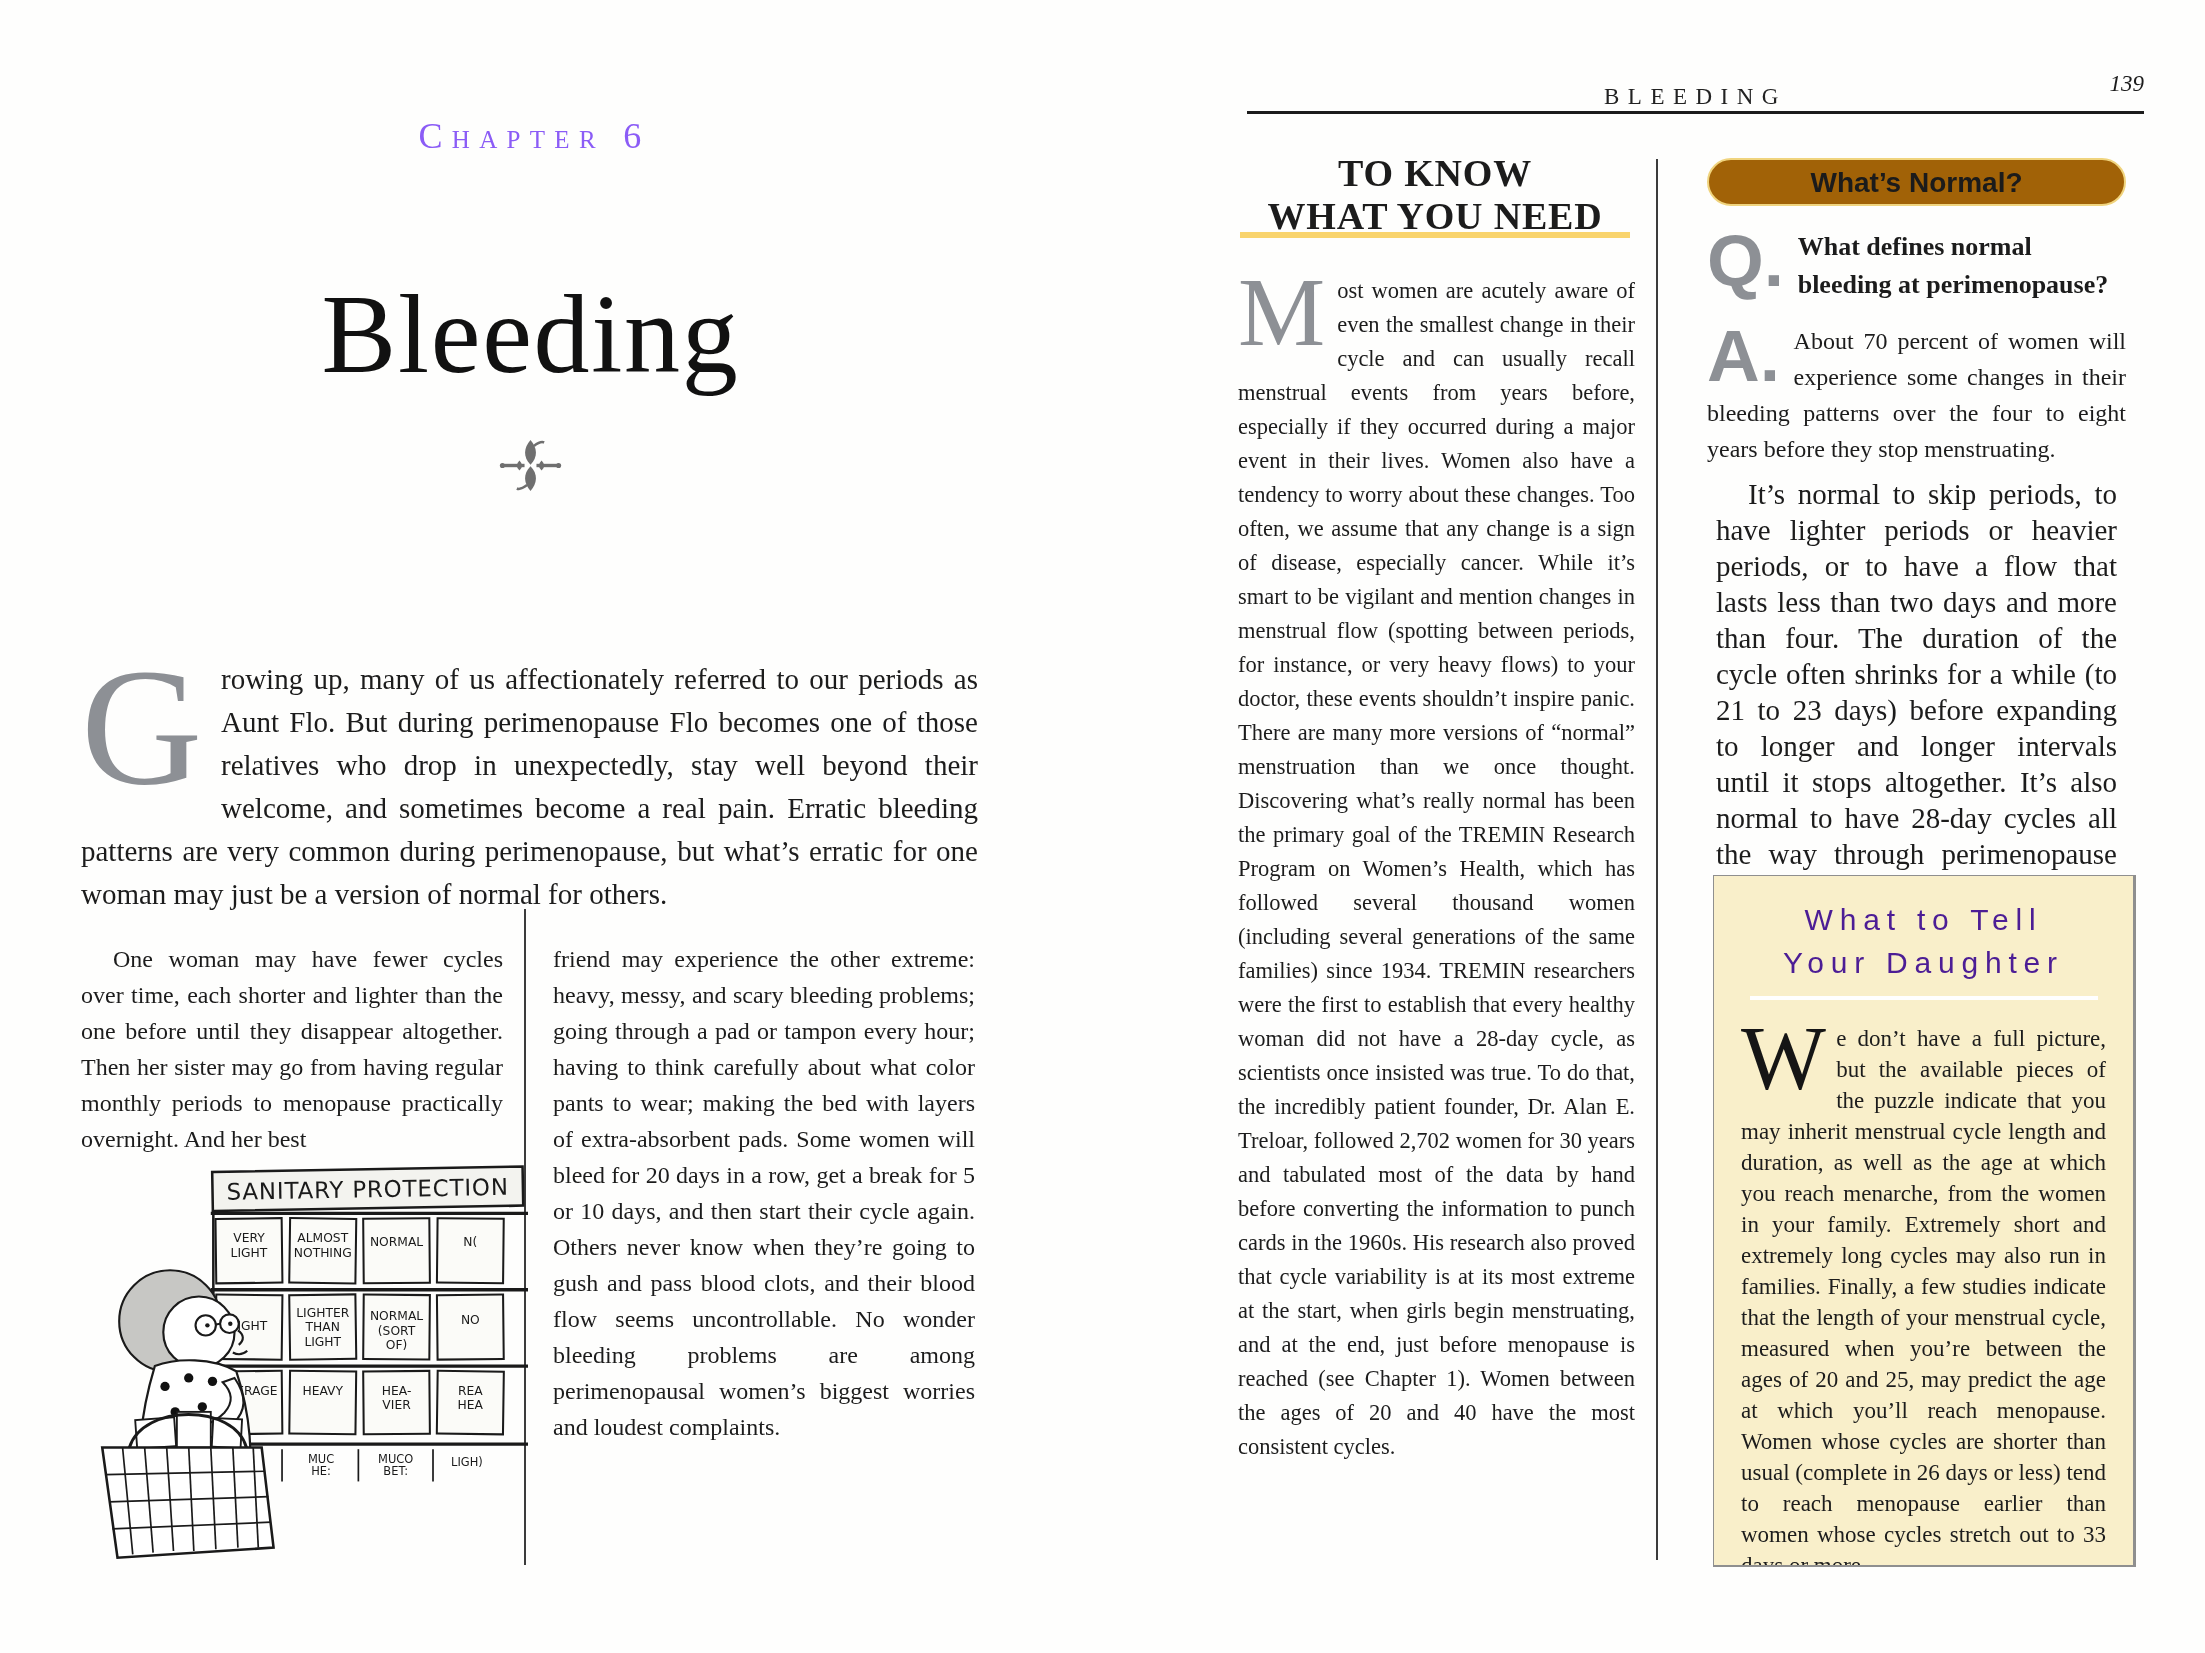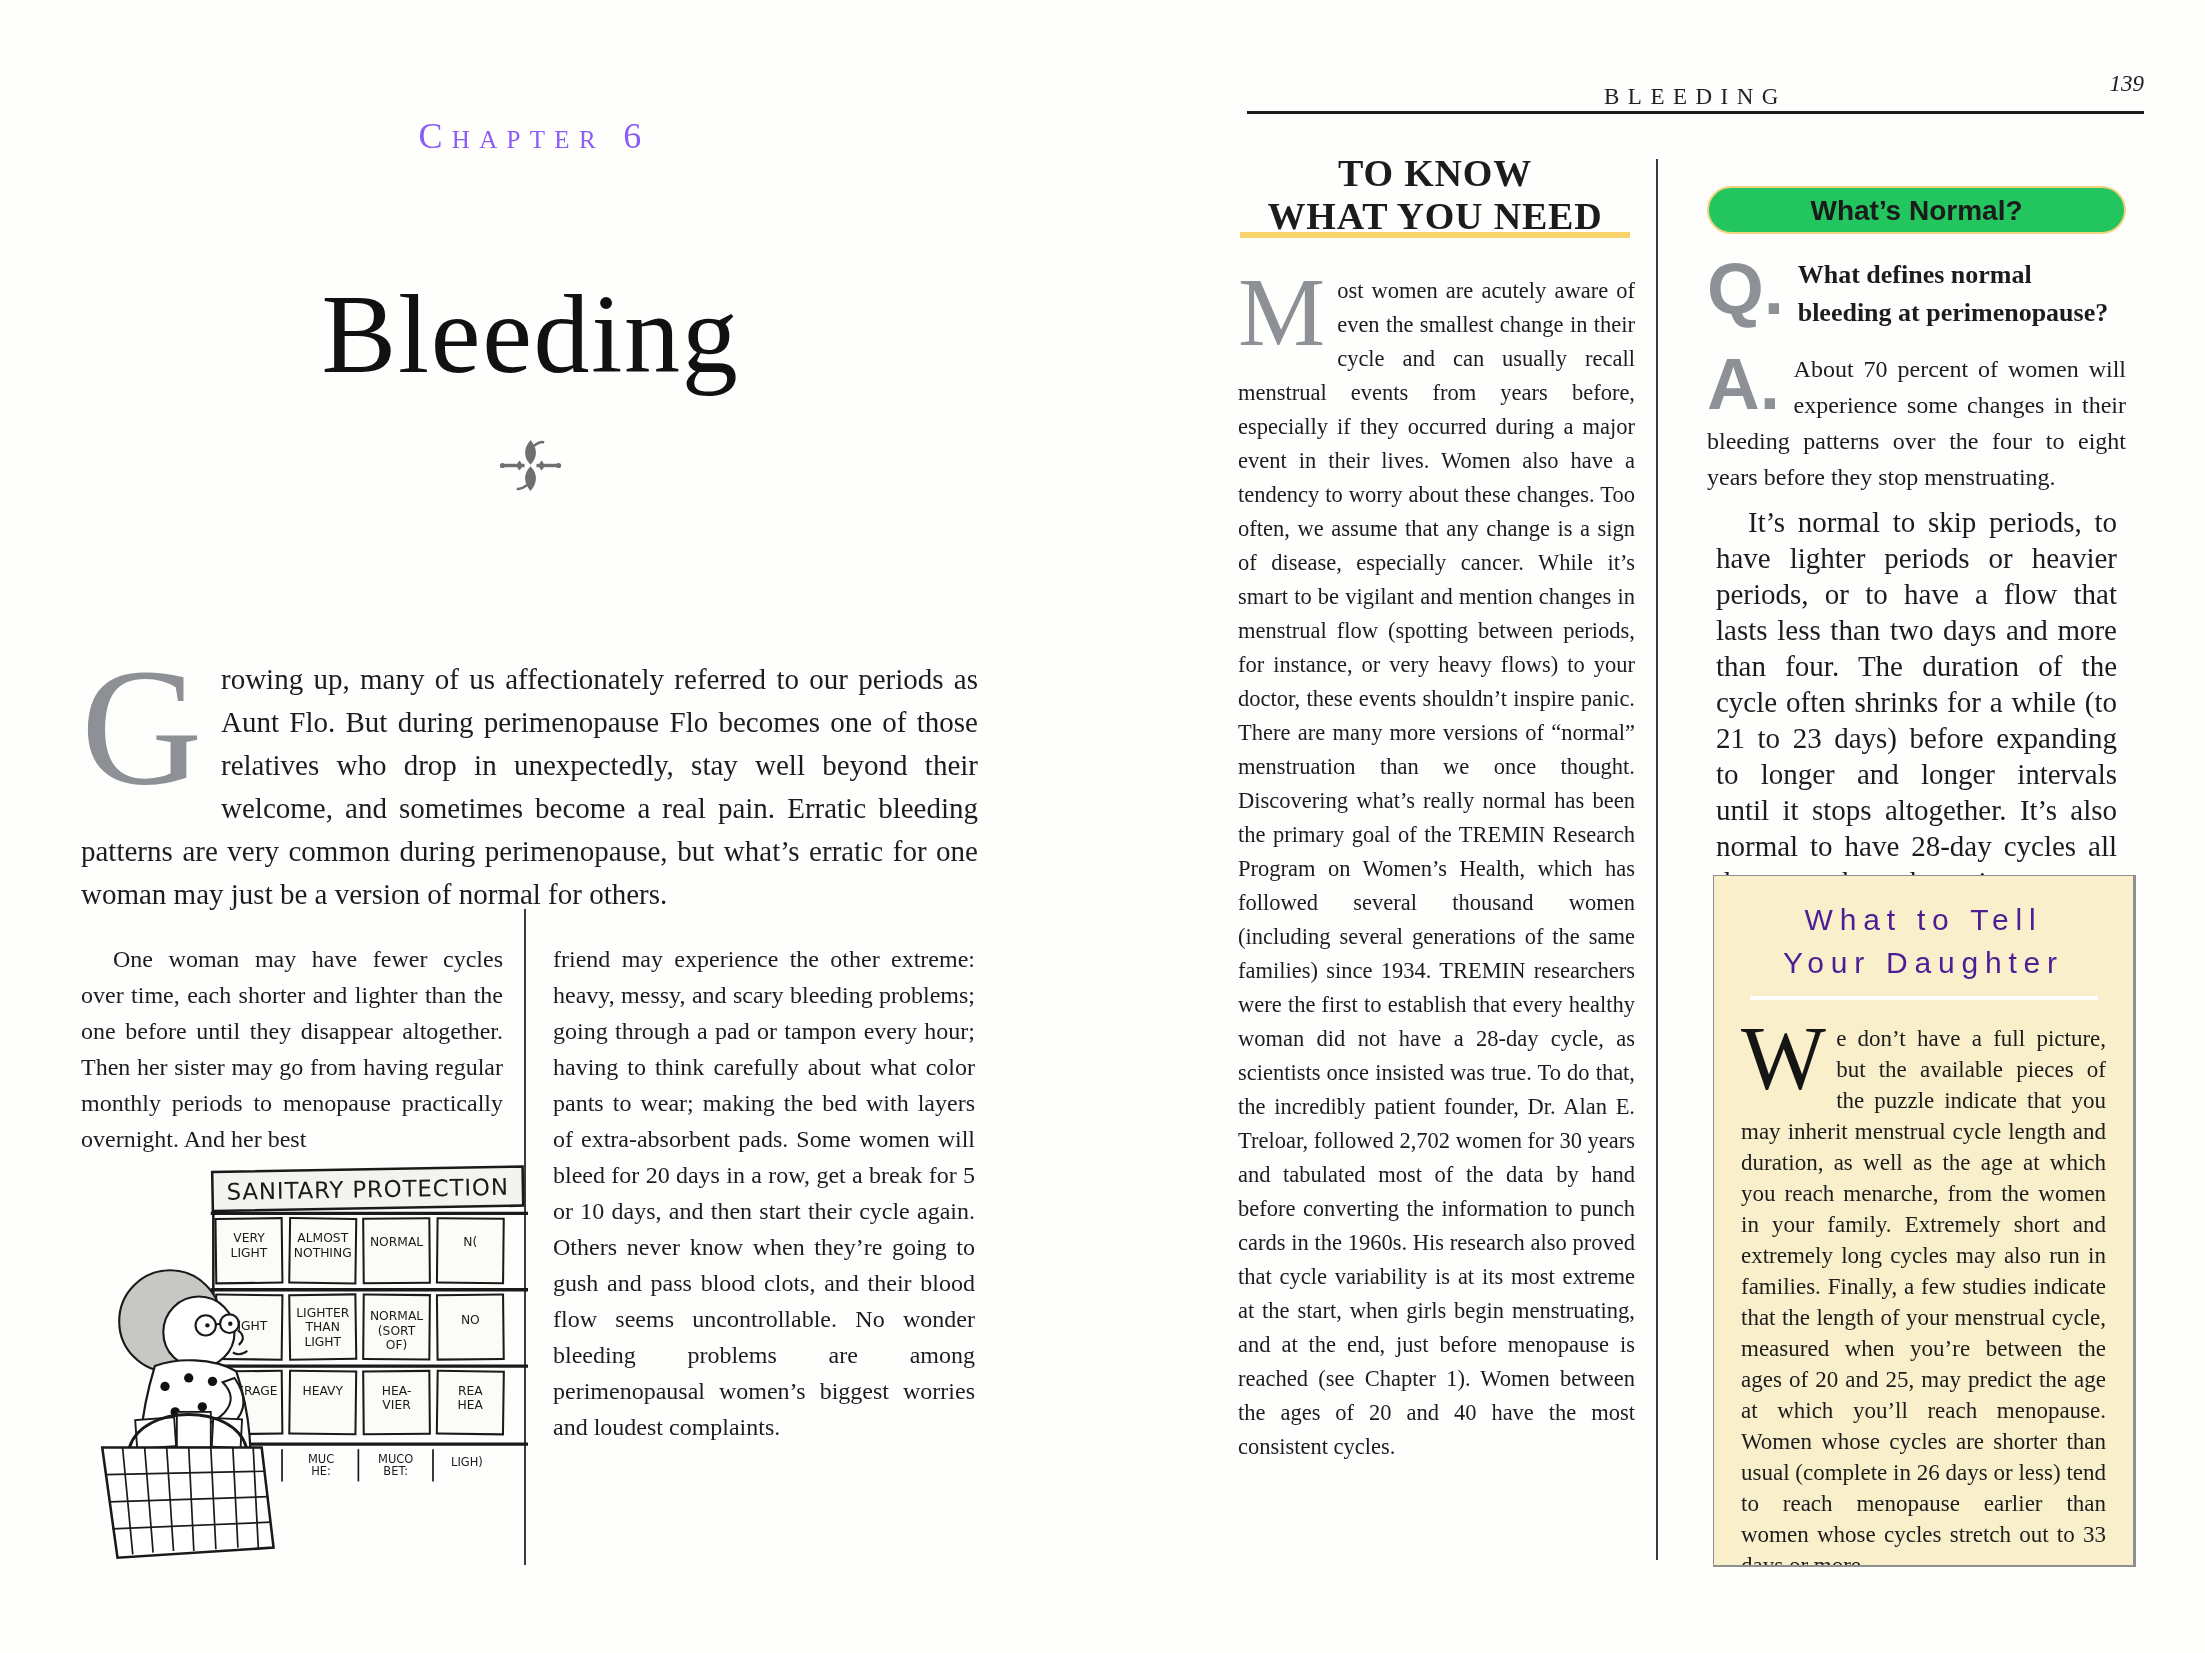--- a/index.html
+++ b/index.html
@@ -33,23 +33,23 @@
   .main-heading{left:1238px;top:152px;width:394px;text-align:center;
     font-weight:bold;font-size:38px;line-height:43px;letter-spacing:0.8px;}
   .yellow-rule{left:1240px;top:232px;width:390px;height:6px;background:#f9d46d;}
   .main-body{left:1238px;top:251px;width:397px;font-size:22.5px;line-height:34px;
     text-align:justify;}
   .dropcap-m{float:left;font-size:98px;line-height:71px;padding:3.4px 12px 0 0;
     color:#8d9095;}
   .divider-right{left:1656px;top:159px;width:1.7px;height:1401px;background:#3c3c3c;}
 
   .sidebar{left:1707px;top:158px;width:419px;}
-  .pill{height:44px;border-radius:29px;background:#22c55e;border:2.5px solid #f0d47e;
+  .pill{height:44px;border-radius:29px;background:#a16207;border:2.5px solid #f0d47e;
     text-align:center;font-family:"Liberation Sans",sans-serif;font-weight:bold;
-    font-size:28px;line-height:46px;color:#1b1b1b;margin-top:28px;}
+    font-size:28px;line-height:46px;color:#1b1b1b;}
   .question{margin:22px 0 0 0;font-weight:bold;font-size:26px;line-height:38px;}
   .qcap,.acap{float:left;font-family:"Liberation Sans",sans-serif;font-weight:bold;
     font-size:73px;line-height:66px;padding-right:13.6px;color:#8d9095;}
   .answer{margin:18.7px 0 0 0;font-size:24px;line-height:36px;text-align:justify;}
   .answer2{margin:9px;font-size:29px;line-height:36px;text-align:justify;
     text-indent:32px;}
 
   .daughter-box{left:1713px;top:875px;width:423px;height:692px;
     background:#f9efca;border:1.7px solid #8f8f8f;border-right-width:3.4px;
     border-bottom-width:2.5px;box-sizing:border-box;padding:22px 27px 17px;

